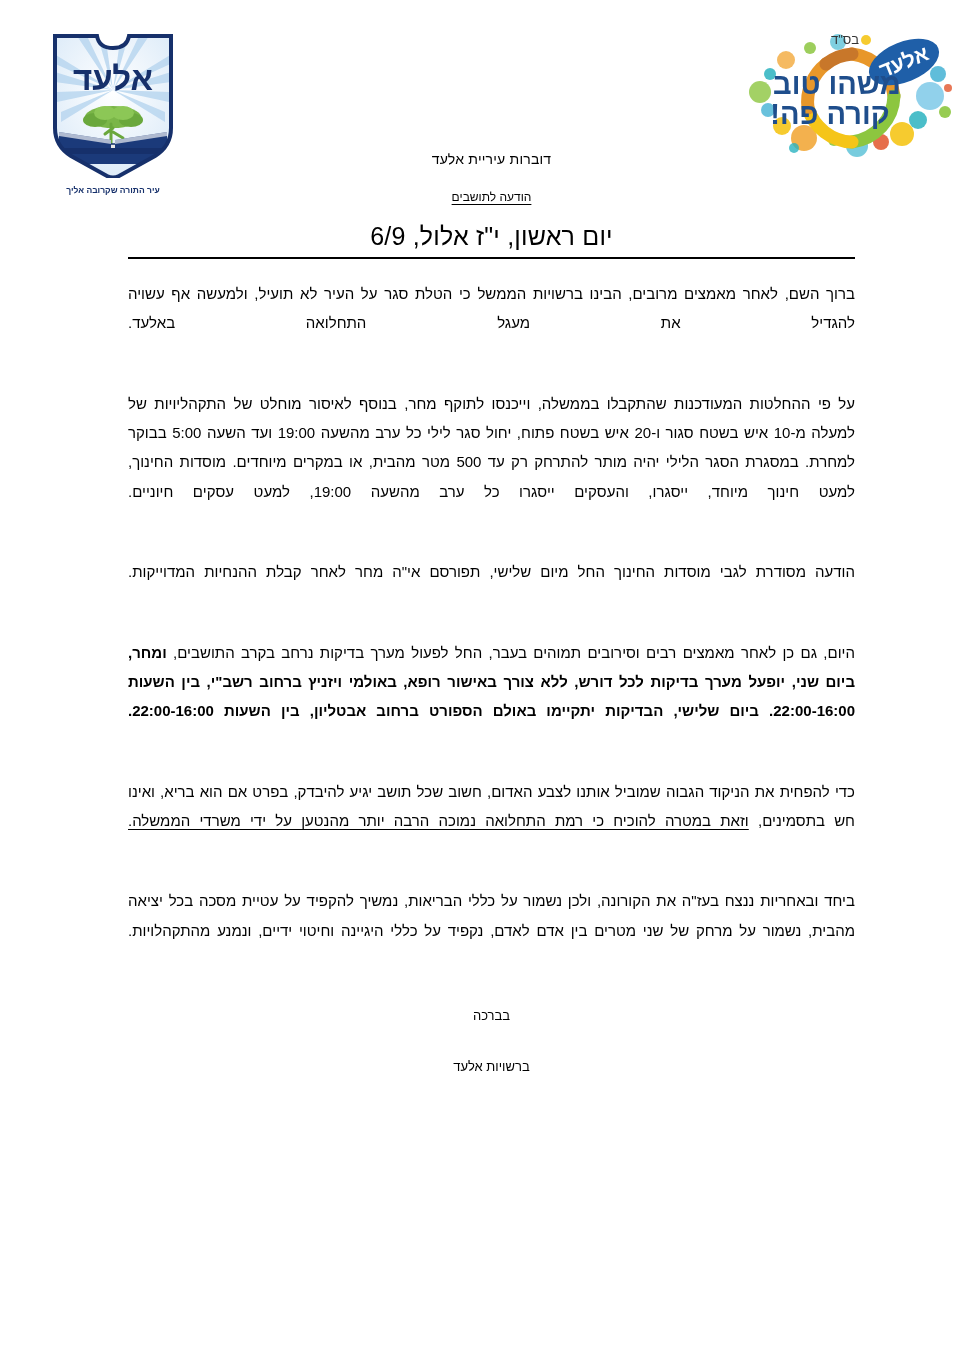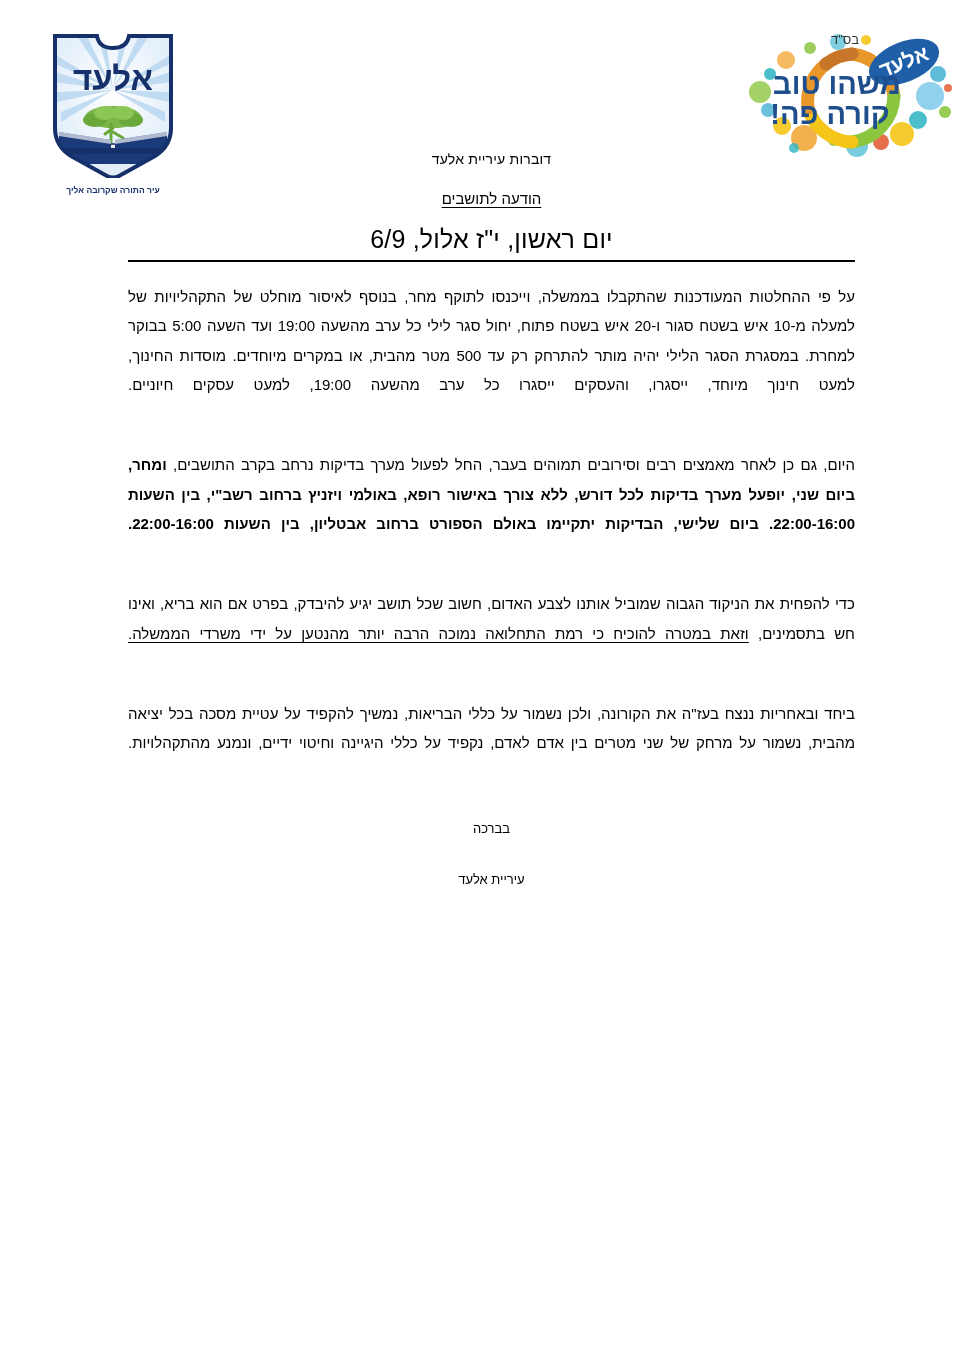--- a/index.html
+++ b/index.html
@@ -75,21 +75,21 @@
 
   .dept-line {
     font-size: 14px;
     line-height: 1.3;
     text-align: center;
     margin: 0 0 22px 0;
     letter-spacing: 0.2px;
   }
 
   .notice-title {
-    font-size: 15px;
+    font-size: 12px;
     text-align: center;
     margin: 0 0 18px 0;
     text-decoration: underline;
     text-underline-offset: 3px;
   }
 
   .date-line {
     font-size: 25px;
     text-align: center;
     margin: 0 0 6px 0;
@@ -260,29 +260,31 @@
 
     <div class="dept-line">דוברות עיריית אלעד</div>
 
     <div class="notice-title">הודעה לתושבים</div>
 
     <div class="date-line">יום ראשון, י"ז אלול, 6/9</div>
 
     <hr class="rule">
 
 
+    <p class="body-par">ברוך השם, לאחר מאמצים מרובים, הבינו ברשויות הממשל כי הטלת סגר על העיר לא תועיל, ולמעשה אף עשויה להגדיל את מעגל התחלואה באלעד.</p>
 
     <p class="body-par bold-par">על פי ההחלטות המעודכנות שהתקבלו בממשלה, וייכנסו לתוקף מחר, בנוסף לאיסור מוחלט של התקהליויות של למעלה מ-10 איש בשטח סגור ו-20 איש בשטח פתוח, יחול סגר לילי כל ערב מהשעה 19:00 ועד השעה 5:00 בבוקר למחרת. במסגרת הסגר הלילי יהיה מותר להתרחק רק עד 500 מטר מהבית, או במקרים מיוחדים. מוסדות החינוך, למעט חינוך מיוחד, ייסגרו, והעסקים ייסגרו כל ערב מהשעה 19:00, למעט עסקים חיוניים.</p>
 
+    <p class="body-par">הודעה מסודרת לגבי מוסדות החינוך החל מיום שלישי, תפורסם אי"ה מחר לאחר קבלת ההנחיות המדוייקות.</p>
 
     <p class="body-par"><span>היום, גם כן לאחר מאמצים רבים וסירובים תמוהים בעבר, החל לפעול מערך בדיקות נרחב בקרב התושבים, </span><span class="bold-inline">ומחר, ביום שני, יופעל מערך בדיקות לכל דורש, ללא צורך באישור רופא, באולמי ויזניץ ברחוב רשב"י, בין השעות 22:00-16:00. ביום שלישי, הבדיקות יתקיימו באולם הספורט ברחוב אבטליון, בין השעות 22:00-16:00.</span></p>
 
     <p class="body-par"><span>כדי להפחית את הניקוד הגבוה שמוביל אותנו לצבע האדום, חשוב שכל תושב יגיע להיבדק, בפרט אם הוא בריא, ואינו חש בתסמינים, </span><span class="ul-inline">וזאת במטרה להוכיח כי רמת התחלואה נמוכה הרבה יותר מהנטען על ידי משרדי הממשלה.</span></p>
 
     <p class="body-par">ביחד ובאחריות ננצח בעז"ה את הקורונה, ולכן נשמור על כללי הבריאות, נמשיך להקפיד על עטיית מסכה בכל יציאה מהבית, נשמור על מרחק של שני מטרים בין אדם לאדם, נקפיד על כללי היגיינה וחיטוי ידיים, ונמנע מהתקהלויות.</p>
 
     <div class="closing">
       <div>בברכה</div>
-      <div class="sig">עיריית אלעד</div>
+      <div class="sig">ברשויות אלעד</div>
     </div>
 
   </div>
 </div>
 
 </body></html>

